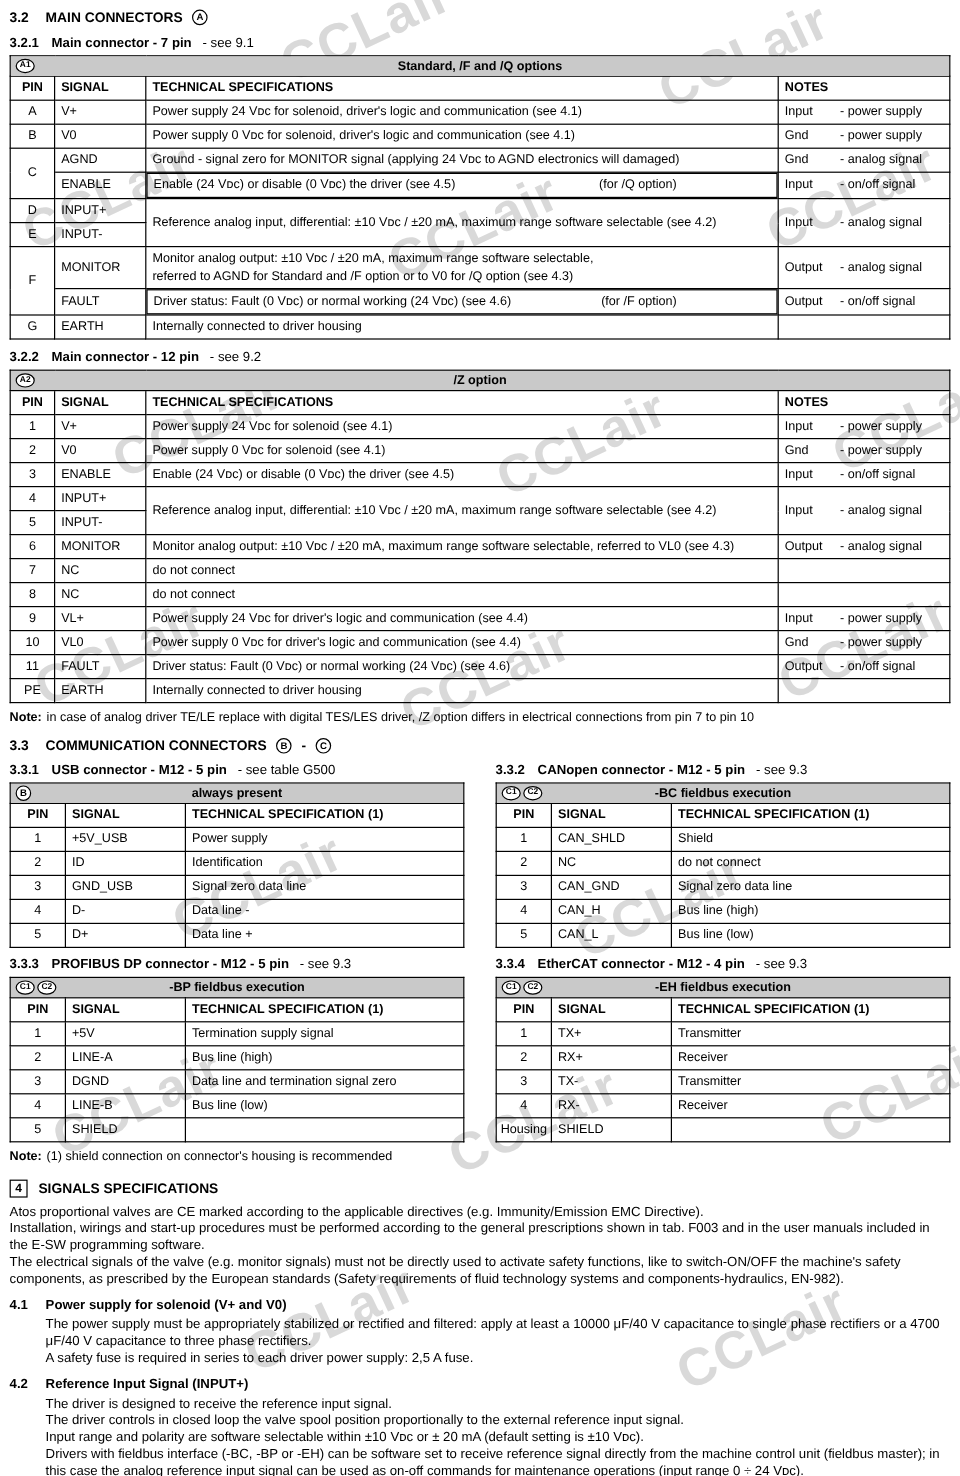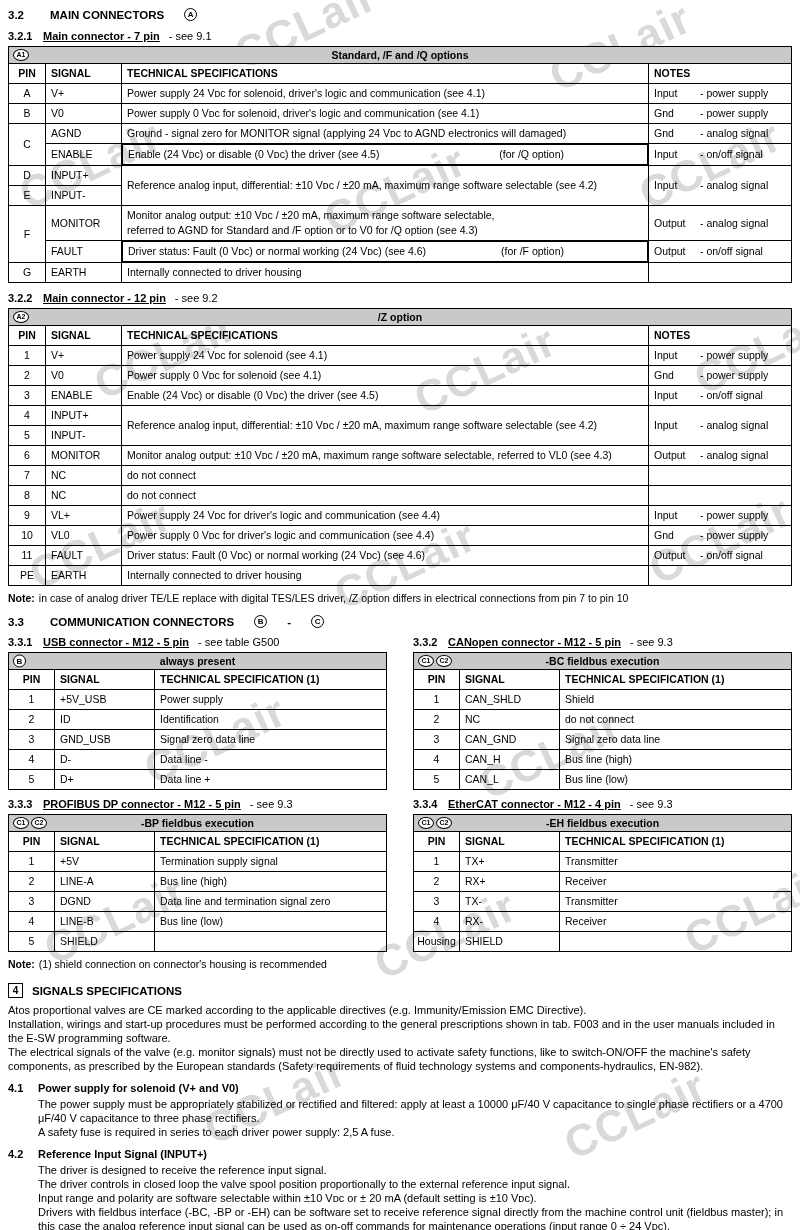--- a/index.html
+++ b/index.html
@@ -4,24 +4,24 @@
 <style>
   * { box-sizing: border-box; }
   body { margin:0; background:#fff; color:#000; font-family:"Liberation Sans", sans-serif; }
   .page { position:relative; width:800px; height:1230px; padding:6px 8px; overflow:hidden; background:#fff; }
   .content { position:relative; z-index:1; }
   #wm-layer { position:absolute; inset:0; z-index:0; pointer-events:none; }
   .wm { position:absolute; font-weight:bold; font-size:44px; letter-spacing:1px;
         color:rgba(130,130,130,0.30); transform:rotate(-25deg); white-space:nowrap; }
 
   
-  .h-main { display:flex; align-items:center; gap:20px; font-weight:bold; font-size:11.5px; margin:2px 0 6px; }
+  .h-main { display:flex; align-items:center; gap:8px; font-weight:bold; font-size:11.5px; margin:2px 0 6px; }
   .h-sub  { display:flex; align-items:baseline; gap:9px; font-size:11px; margin:9px 0 4px; }
   .h-sub .hnum2 { font-weight:bold; min-width:26px; }
-  .h-sub .htxt { font-weight:bold;text-decoration:underline; }
+  .h-sub .htxt { font-weight:bold; }
   .h-sub .href { font-weight:normal; }
   .hnum { min-width:22px; }
   .badge { display:inline-flex; align-items:center; justify-content:center;
            min-width:13px; height:13px; border:1.2px solid #000; border-radius:50%;
            font-size:8px; font-weight:bold; background:#fff; padding:0 1px; }
   .badge.oval { min-width:16px; height:12px; font-size:7px; border-radius:50%; }
   .hsep { font-weight:bold; }
 
   
   table { border-collapse:collapse; width:100%; table-layout:fixed; background:transparent; }

